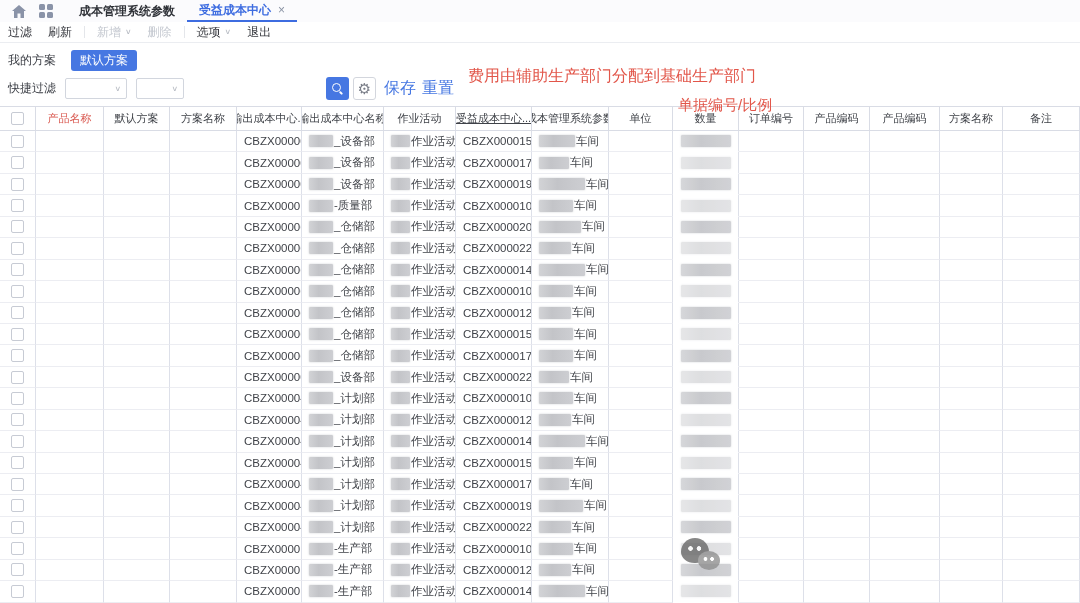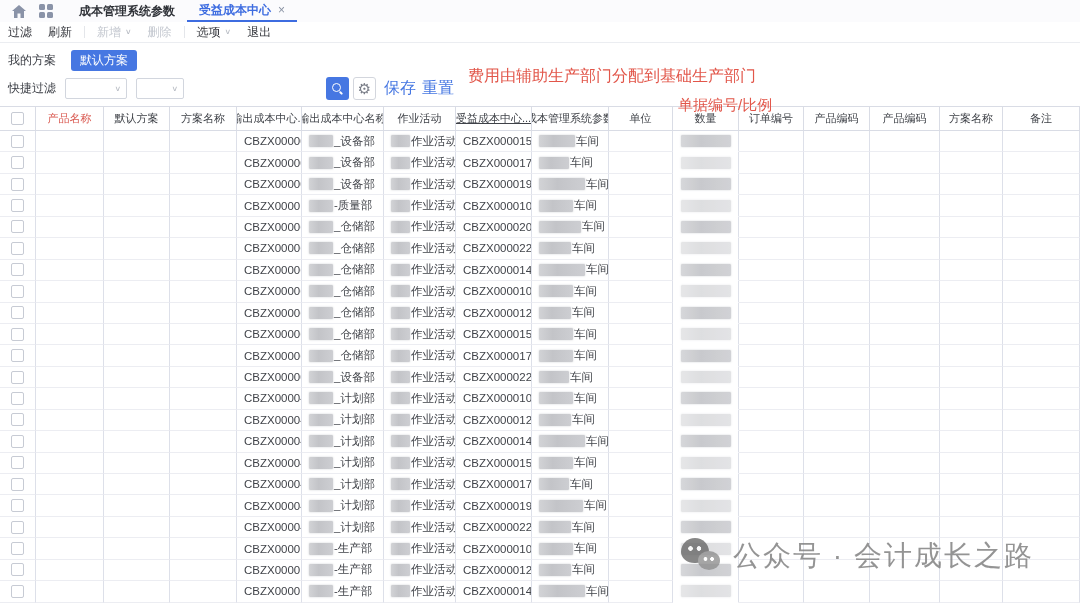--- a/index.html
+++ b/index.html
@@ -664,14 +664,13 @@
         <div class="td" style="width: 77px;"></div>
       </div>
     </div>
 </div>
 
 <div class="watermark">
   <div class="wm-icon">
     <div class="bub1"></div>
       <div class="bub2"></div>
   </div>
-  <span class="wm-text">公众号 · 会计成长之路</span>
 </div>
 
 </body></html>

